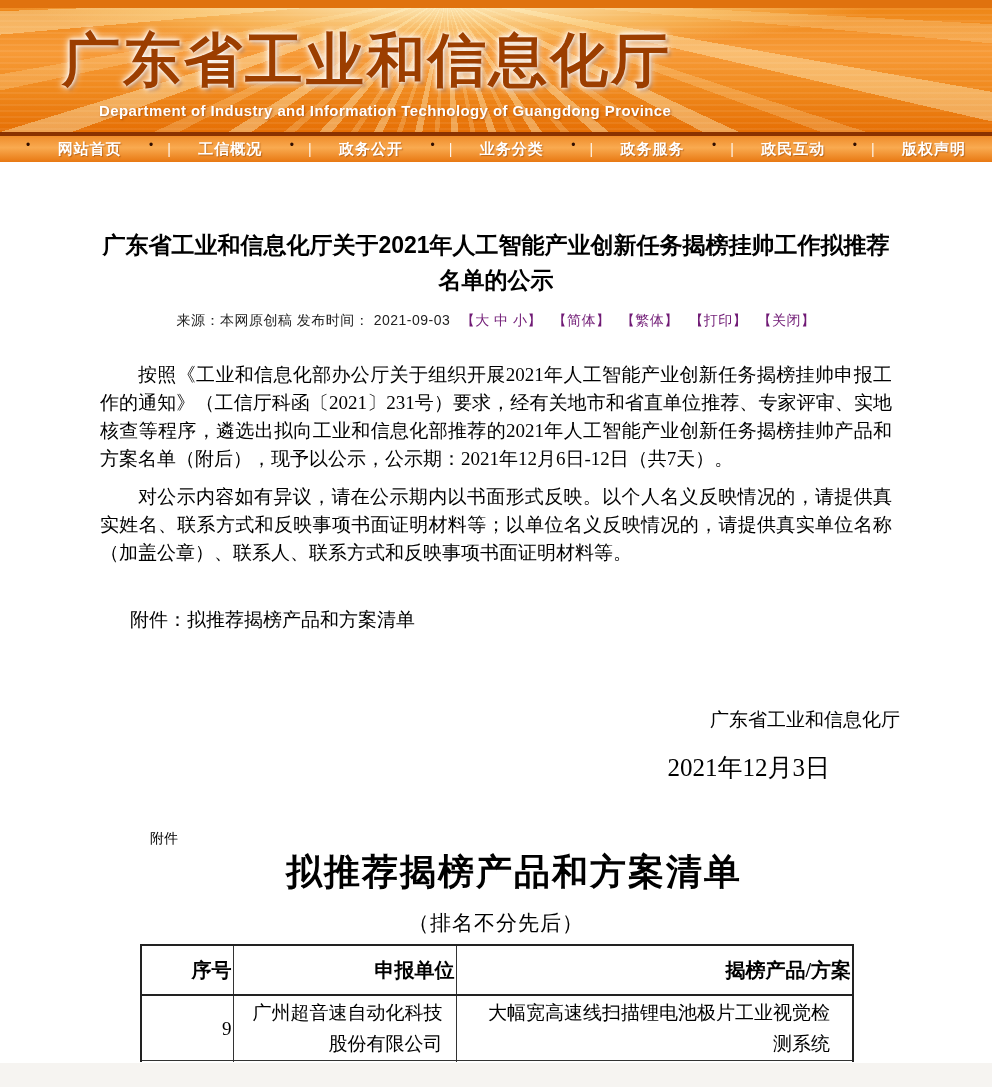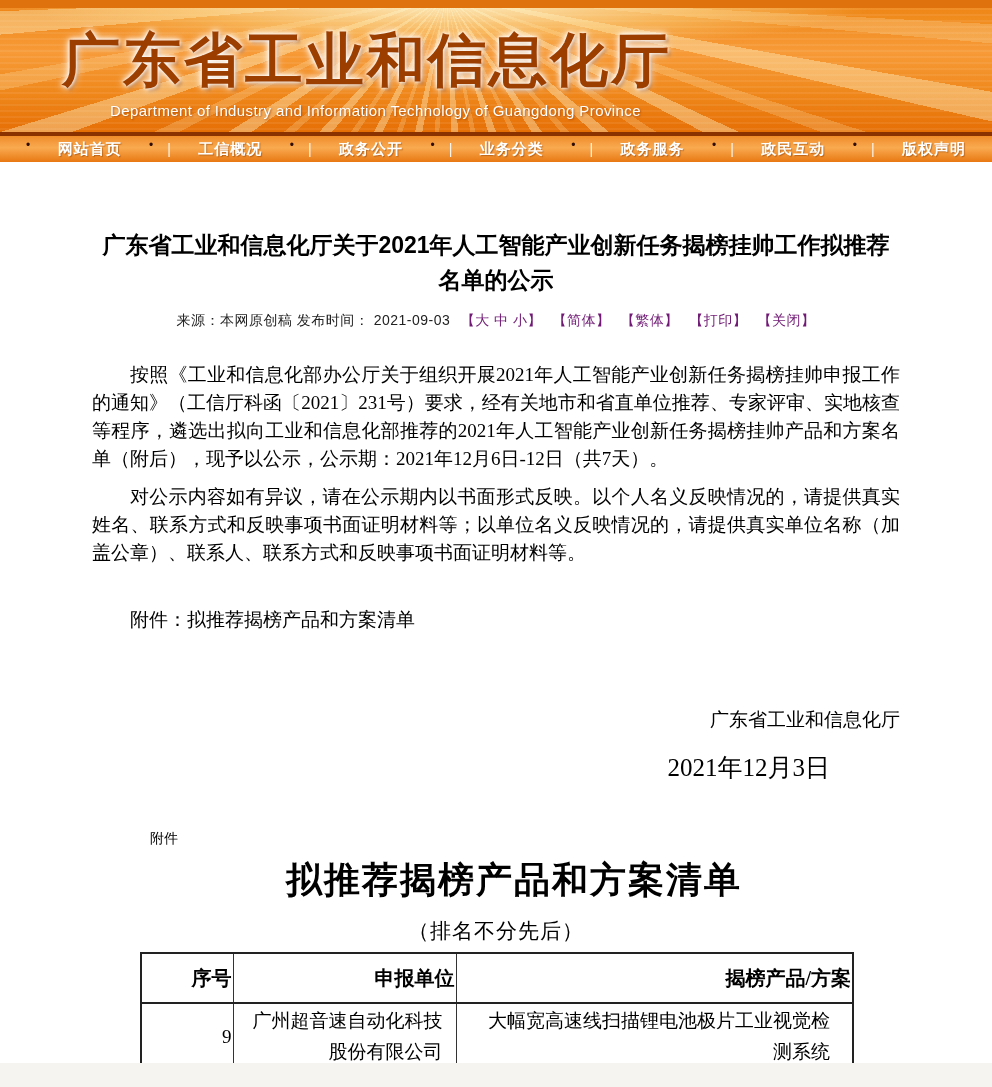--- a/index.html
+++ b/index.html
@@ -18,22 +18,22 @@
       repeating-linear-gradient(180deg, rgba(255,255,255,.07) 0 2px, rgba(255,255,255,0) 2px 6px),
       linear-gradient(180deg,#ee8616 0%,#f79b38 35%,#f08a1e 65%,#e66f04 100%);
   }
   .banner-title-cn{
     position:absolute;left:62px;top:22px;
     font-size:58px;font-weight:800;letter-spacing:3px;color:#9c3e00;
     text-shadow:0 0 3px #fff,0 0 6px #fff,0 0 10px rgba(255,255,255,.85),3px 3px 3px rgba(130,50,0,.45);
     white-space:nowrap;
   }
   .banner-title-en{
-    position:absolute;left:110px;top:102px;
-    font-size:15px;font-weight:400;color:#fff;letter-spacing:.4px;
+    position:absolute;left:99px;top:102px;
+    font-size:15px;font-weight:700;color:#fff;letter-spacing:.4px;
     text-shadow:1px 1px 2px rgba(150,60,0,.65);white-space:nowrap;
   }
   
   .nav{
     width:992px;height:30px;border-top:4px solid #8a3200;
     background:linear-gradient(180deg,#ef8c2a 0%,#f9aa50 45%,#e87812 100%);
     display:flex;align-items:center;justify-content:space-between;
     padding:0 26px;box-sizing:border-box;
   }
   .nav-item{
@@ -50,32 +50,32 @@
     line-height:35px;font-family:"Liberation Sans",sans-serif;
   }
   .meta{
     margin-top:14px;text-align:center;font-size:14px;color:#222;
     letter-spacing:.5px;
   }
   .meta .muted{color:#999;}
   .meta .action{cursor:pointer;margin-left:6px;color:#701a75;}
   .para{
     font-family:"Liberation Serif",serif;font-size:19px;line-height:28px;
-    text-indent:2em;text-align:justify;margin:0;
+    text-indent:2em;text-align:justify;margin:8px;
   }
   .p1{margin-top:31px;}
   .p2{margin-top:10px;}
   .attach-line{margin-top:40px;text-indent:2em;font-family:"Liberation Serif",serif;font-size:19px;}
   .signature{margin-top:74px;text-align:right;font-family:"Liberation Serif",serif;font-size:19px;}
   .sig-date{margin-top:18px;text-align:right;padding-right:70px;font-family:"Liberation Serif",serif;font-size:25px;}
   
   .attachment{margin-top:46px;}
   .attachment-label{margin-left:150px;font-size:14px;font-weight:500;font-family:"Liberation Sans",sans-serif;}
   .attachment-title{
-    margin-top:8px;text-align:center;font-family:Liberation Sans, sans-serif;
+    margin-top:0;text-align:center;font-family:Liberation Sans, sans-serif;
     font-size:36px;font-weight:700;letter-spacing:2px;padding-left:36px;
   }
   .attachment-subtitle{
     margin-top:12px;text-align:center;font-family:"Liberation Serif",serif;
     font-size:21px;letter-spacing:1px;
   }
   .table-clip{height:118px;overflow:hidden;margin-top:7px;}
   table.list{
     border-collapse:collapse;margin-left:140px;width:712px;table-layout:fixed;
     font-family:"Liberation Serif",serif;

